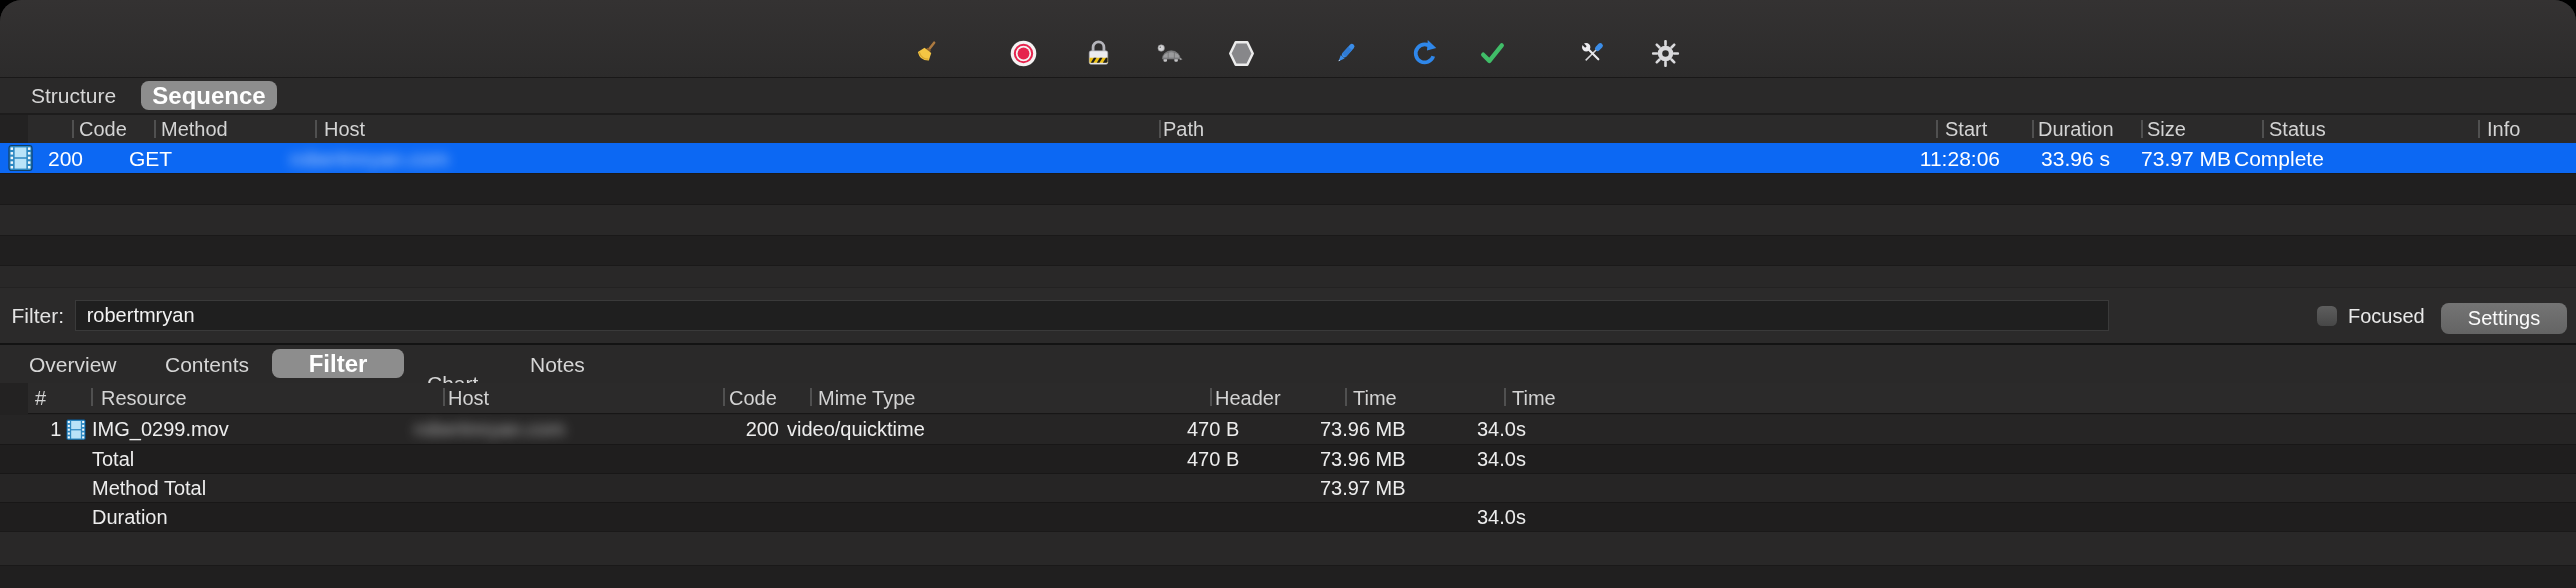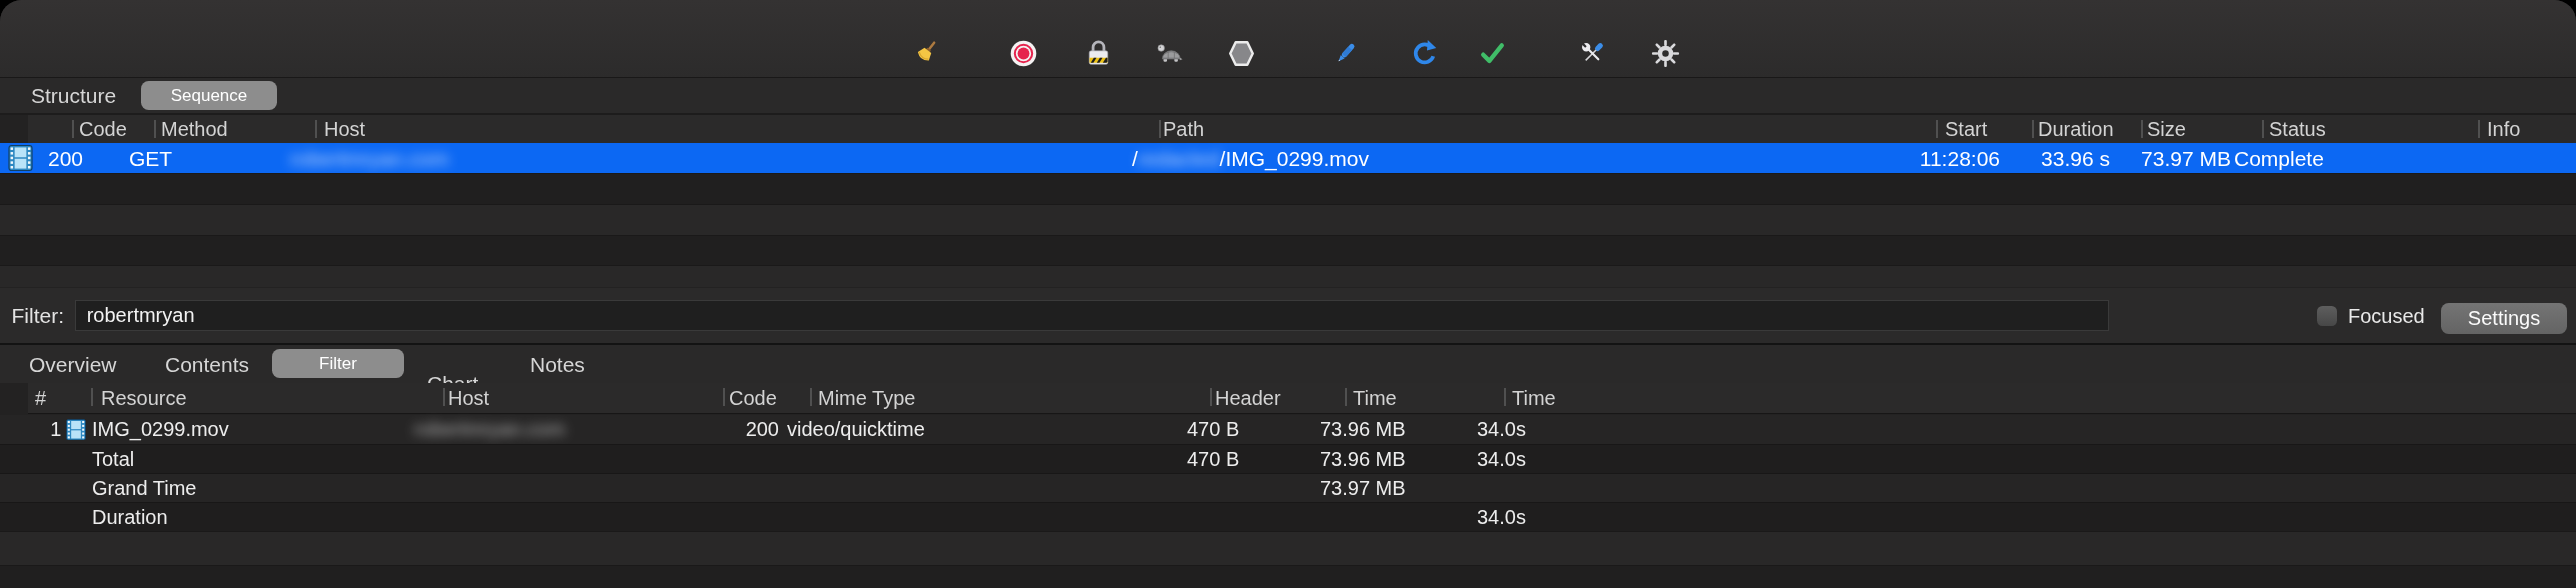--- a/index.html
+++ b/index.html
@@ -7,21 +7,21 @@
        border-radius:21.5px 21.5px 0 0;font-family:"Liberation Sans","DejaVu Sans",sans-serif;}
   .abs{position:absolute;}
   
   .toolbar{left:0;top:0;width:2576px;height:77px;background:linear-gradient(#343232,#2c2b2b);}
   .tb-divider{left:0;top:77px;width:2576px;height:1.5px;background:#191818;}
   .tbicon{top:38px;width:31px;height:31px;}
   
   .bar{left:0;width:2576px;height:35px;background:#2a2929;}
   .tablabel{font-size:21px;color:#d6d6d6;line-height:35px;top:0;}
   .pill{height:29px;top:3.1px;border-radius:7.7px;background:#8d8d8d;text-align:center;}
-  .pill span{font-size:17px;font-weight:normal;color:#fff;line-height:29px;}
+  .pill span{font-size:24px;font-weight:bold;color:#fff;line-height:29px;}
   
   .thead{left:0;width:2576px;background:#2b2a2a;margin-left:28px;}
   .tick{top:5.4px;width:1.5px;height:17.6px;background:#505050;}
   .hlabel{font-size:20px;color:#d3d3d3;top:0;}
   
   .cell{top:0;font-size:21px;color:#ededed;white-space:nowrap;}
   .r{text-align:right;}
   .bluerow{left:0;top:143px;width:2576px;height:31px;background:#0c68f3;}
   .bluerow .cell{color:#ffffff;line-height:31px;}
   .stripe{left:0;width:2576px;}
@@ -201,21 +201,20 @@
             <rect x="21" y="17.6" width="2.7" height="2.7"></rect>
           <rect x="21" y="22.6" width="2.7" height="2.7"></rect>
         </g>
         <rect x="6.7" y="2.6" width="12.6" height="10.6" fill="#b9e3f8"></rect>
         <rect x="6.7" y="14.8" width="12.6" height="10.6" fill="#b9e3f8"></rect>
       </svg>
     </div>
     <span class="abs cell" style="left:48px;">200</span>
     <span class="abs cell" style="left:129px;">GET</span>
     <span class="abs cell blur" style="left:290px;color:#d9e6ff;">robertmryan.com</span>
-    <span class="abs cell" style="left:1132px;"><span>/</span><span class="blur" style="color:#d9e6ff;">redacted</span><span>/IMG_0299.mov</span></span>
     <span class="abs cell r" style="left:1871px;width:129px;">11:28:06</span>
     <span class="abs cell r" style="left:2009px;width:101px;">33.96 s</span>
     <span class="abs cell r" style="left:2101px;width:130px;">73.97 MB</span>
     <span class="abs cell" style="left:2234px;">Complete</span>
     <span class="abs cell" style="left:2459px;"></span>
   </div>
 
   <div class="abs stripe sd" style="top:173px;height:31px;"></div>
   <div class="abs stripe sl" style="top:204px;height:31px;"></div>
   <div class="abs stripe sd" style="top:235px;height:31px;"></div>
@@ -290,21 +289,21 @@
   </div>
 
   <div class="abs sumrow" style="top:444px;background:#1f1e1e;border-top:1.5px solid #181717;box-sizing:border-box;">
     <span class="abs cell" style="left:92px;">Total</span>
     <span class="abs cell" style="left:1187px;">470 B</span>
     <span class="abs cell" style="left:1320px;">73.96 MB</span>
     <span class="abs cell" style="left:1477px;">34.0s</span>
   </div>
 
   <div class="abs sumrow" style="top:473px;background:#262525;border-top:1.5px solid #181717;box-sizing:border-box;">
-    <span class="abs cell" style="left:92px;">Grand Time</span>
+    <span class="abs cell" style="left:92px;">Method Total</span>
     <span class="abs cell" style="left:1320px;">73.97 MB</span>
   </div>
 
   <div class="abs sumrow" style="top:502px;background:#1f1e1e;border-top:1.5px solid #181717;box-sizing:border-box;">
     <span class="abs cell" style="left:92px;">Duration</span>
     <span class="abs cell" style="left:1477px;">34.0s</span>
   </div>
 
   <div class="abs stripe sl" style="top:531px;height:34px;"></div>
   <div class="abs stripe sd" style="top:565px;height:23px;"></div>

